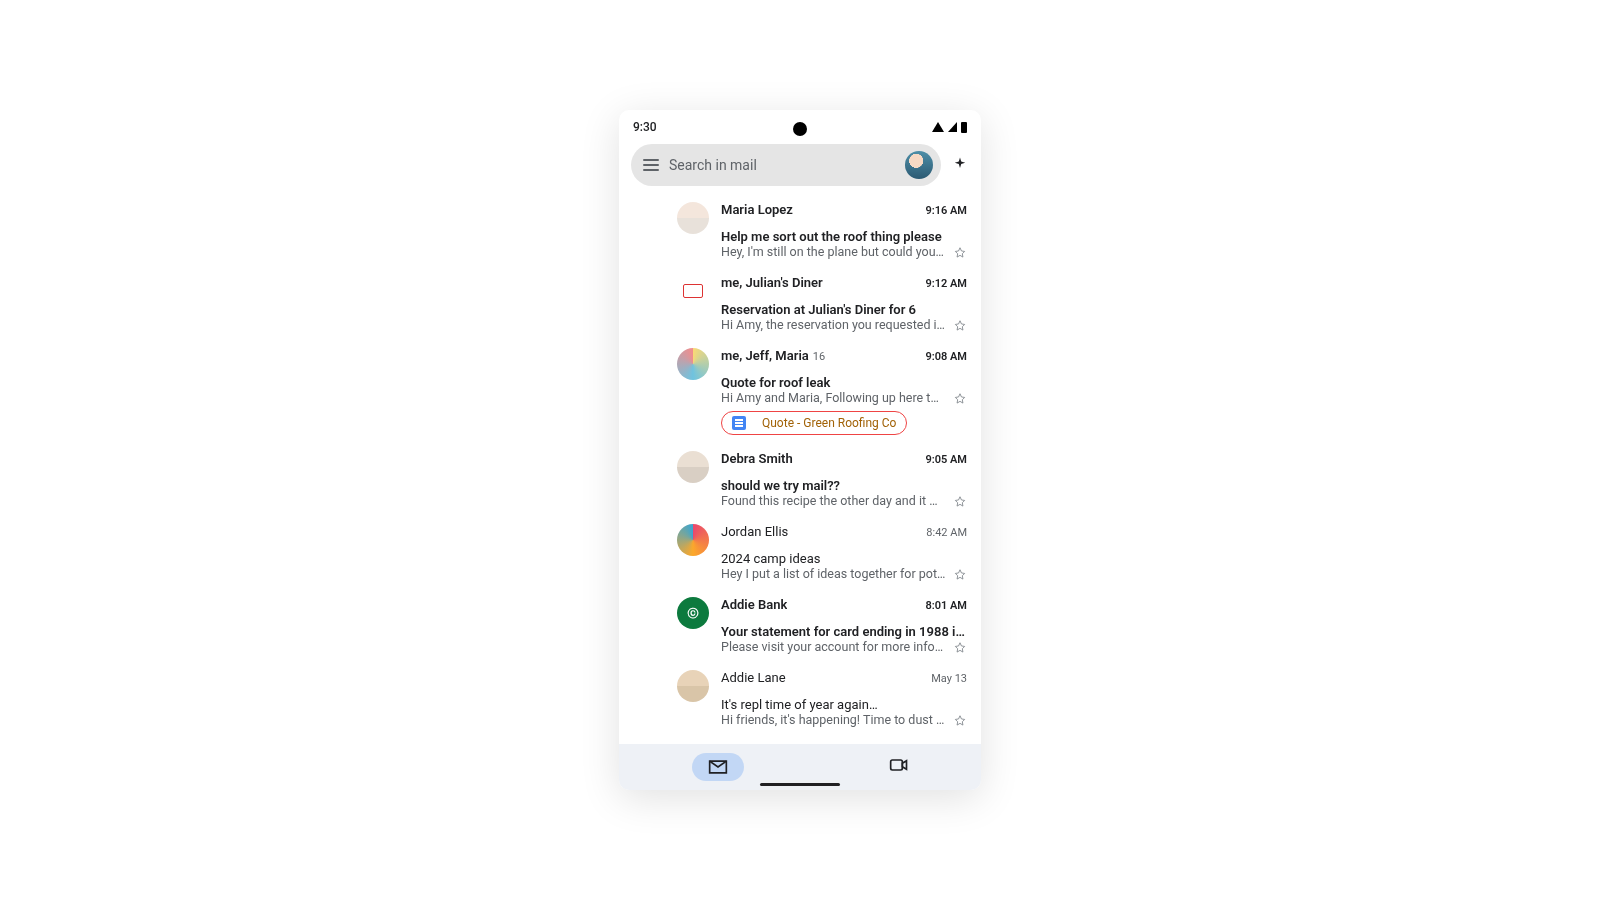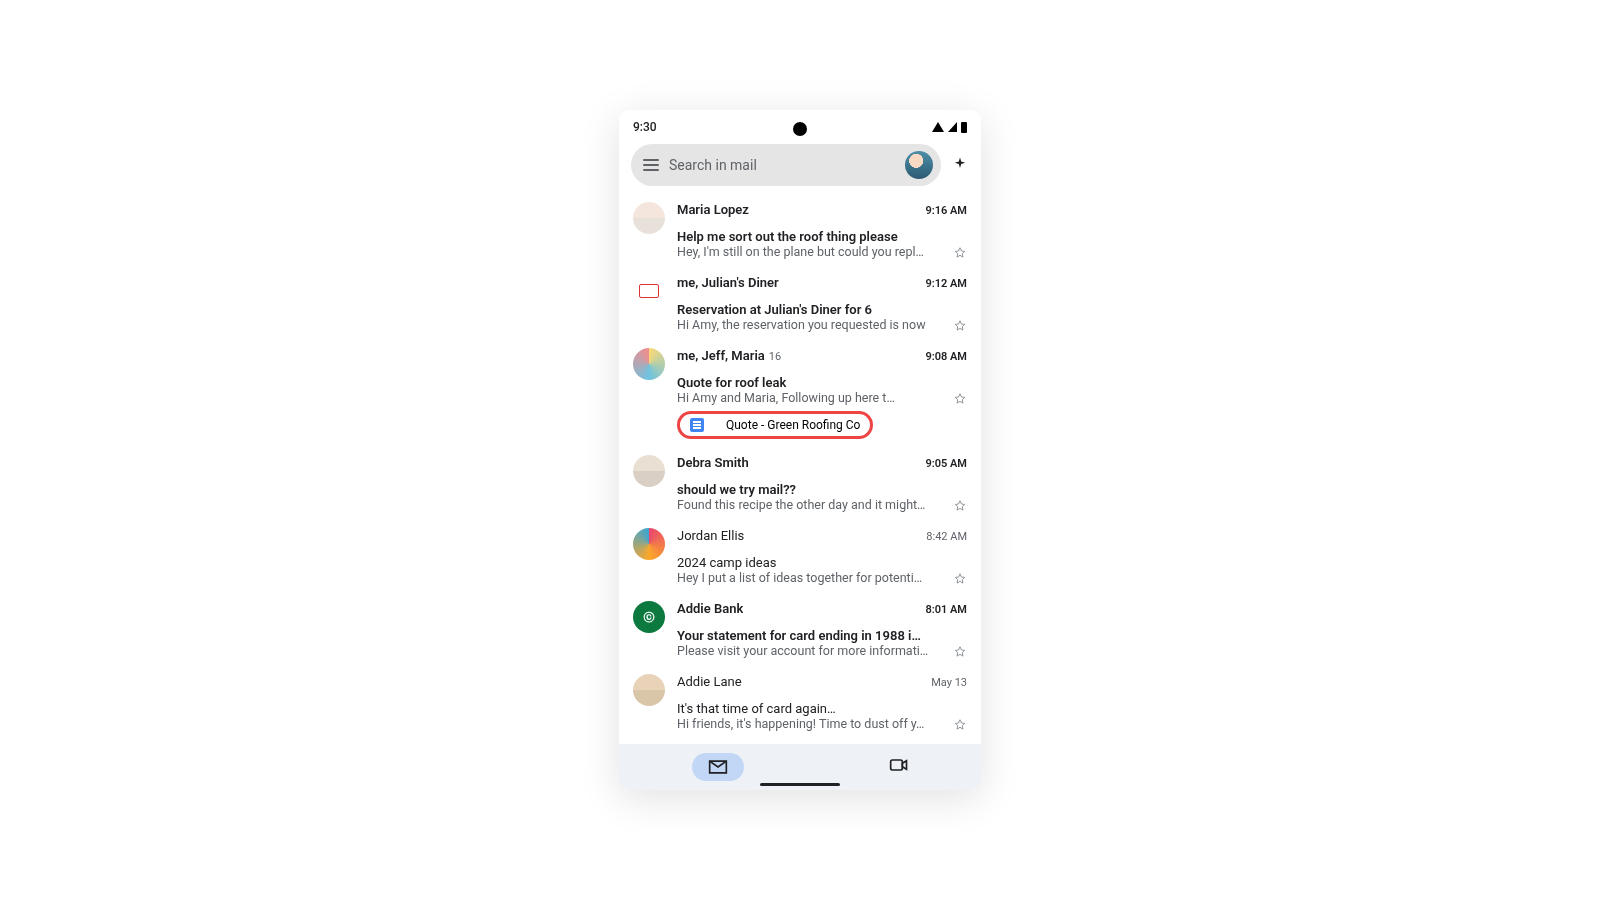--- a/index.html
+++ b/index.html
@@ -58,21 +58,21 @@
   .search-text { flex:1; color:#5f6368; font-size:14px; }
   .avatar-small {
     width:28px; height:28px; border-radius:50%;
     background: radial-gradient(circle at 40% 35%, #f7d9c4 0 28%, transparent 29%),
                 linear-gradient(#4e8fa8,#2c5a73);
   }
   .sparkle { width:18px; height:18px; display:flex; align-items:center; justify-content:center; cursor:pointer; }
   .section-label {
     font-size: 11px; color:#5f6368; padding: 4px 14px 6px 14px;
   }
-  .list { flex:1; overflow:hidden; }
+  .list { flex:1; overflow:hidden;padding-left:44px; }
   .email {
     display:flex; gap:12px; padding: 8px 14px 8px 14px;
     cursor:pointer;
   }
   .av {
     width:32px; height:32px; border-radius:50%; flex-shrink:0;
     background:#ccc;
   }
   .av.maria { background: linear-gradient(#f4e6dc 50%, #e8e1da 50%); }
   .av.diner { background: radial-gradient(circle,#fff 30%,#fff 30%),
@@ -91,23 +91,23 @@
   .count { font-size:11px; color:#5f6368; font-weight:400; margin-left:4px;}
   .time { font-size:11px; color:#5f6368; white-space:nowrap; }
   .time.unread { font-weight:600; color:#202124; }
   .subject { font-size:13px; color:#202124; margin-top:12px; overflow:hidden; text-overflow:ellipsis; white-space:nowrap; }
   .subject.unread { font-weight:600; }
   .row3 { display:flex; justify-content:space-between; align-items:center; gap:6px; }
   .preview { font-size:12.5px; color:#5f6368; overflow:hidden; text-overflow:ellipsis; white-space:nowrap; flex:1; }
   .star { width:14px; height:14px; flex-shrink:0; cursor:pointer; }
   .star svg { width:14px; height:14px; color:#80868b; }
   .chip {
-    display:inline-flex; align-items:center; gap:22px;
-    border:3px solid #ef4444; border-radius:14px;
-    padding:4px 10px; font-size:12px; color:#000000;
+    display:inline-flex; align-items:center; gap:16px;
+    border:1px solid #ef4444; border-radius:14px;
+    padding:4px 10px; font-size:12px; color:#a16207;
     margin-top:6px; cursor:pointer;
   }
   .chip .doc-icon { width:14px;height:14px;background:#4285f4;border-radius:2px;position:relative; }
   .chip .doc-icon::before { content:""; position:absolute; left:3px; right:3px; top:3px; height:2px; background:#fff; box-shadow: 0 3px 0 #fff, 0 6px 0 #fff; }
   .bottomnav {
     height:46px; background:#eef1f6; display:flex; align-items:center;
     justify-content:space-around; position:relative;
   }
   .nav-pill {
     width:52px; height:28px; border-radius:14px; background:#c2d7f5;
@@ -259,21 +259,21 @@
 
     </div>
       </div>
       <div class="email">
     <div class="av addie"></div>
     <div class="content">
       <div class="row1">
         <div class="sender ">Addie Lane</div>
         <div class="time ">May 13</div>
       </div>
-      <div class="subject ">It's that time of card again…</div>
+      <div class="subject ">It's repl time of year again…</div>
       <div class="row3">
         <div class="preview">Hi friends, it's happening! Time to dust off y…</div>
         <div class="star"><svg viewBox="0 0 24 24" fill="none" stroke="currentColor" stroke-width="1.5">
                 <path d="M12 3l2.5 5.5L20 9.3l-4 4 1 5.7L12 16l-5 3 1-5.7-4-4 5.5-.8z"></path>
               </svg></div>
       </div>
 
     </div>
       </div>
     </div>

